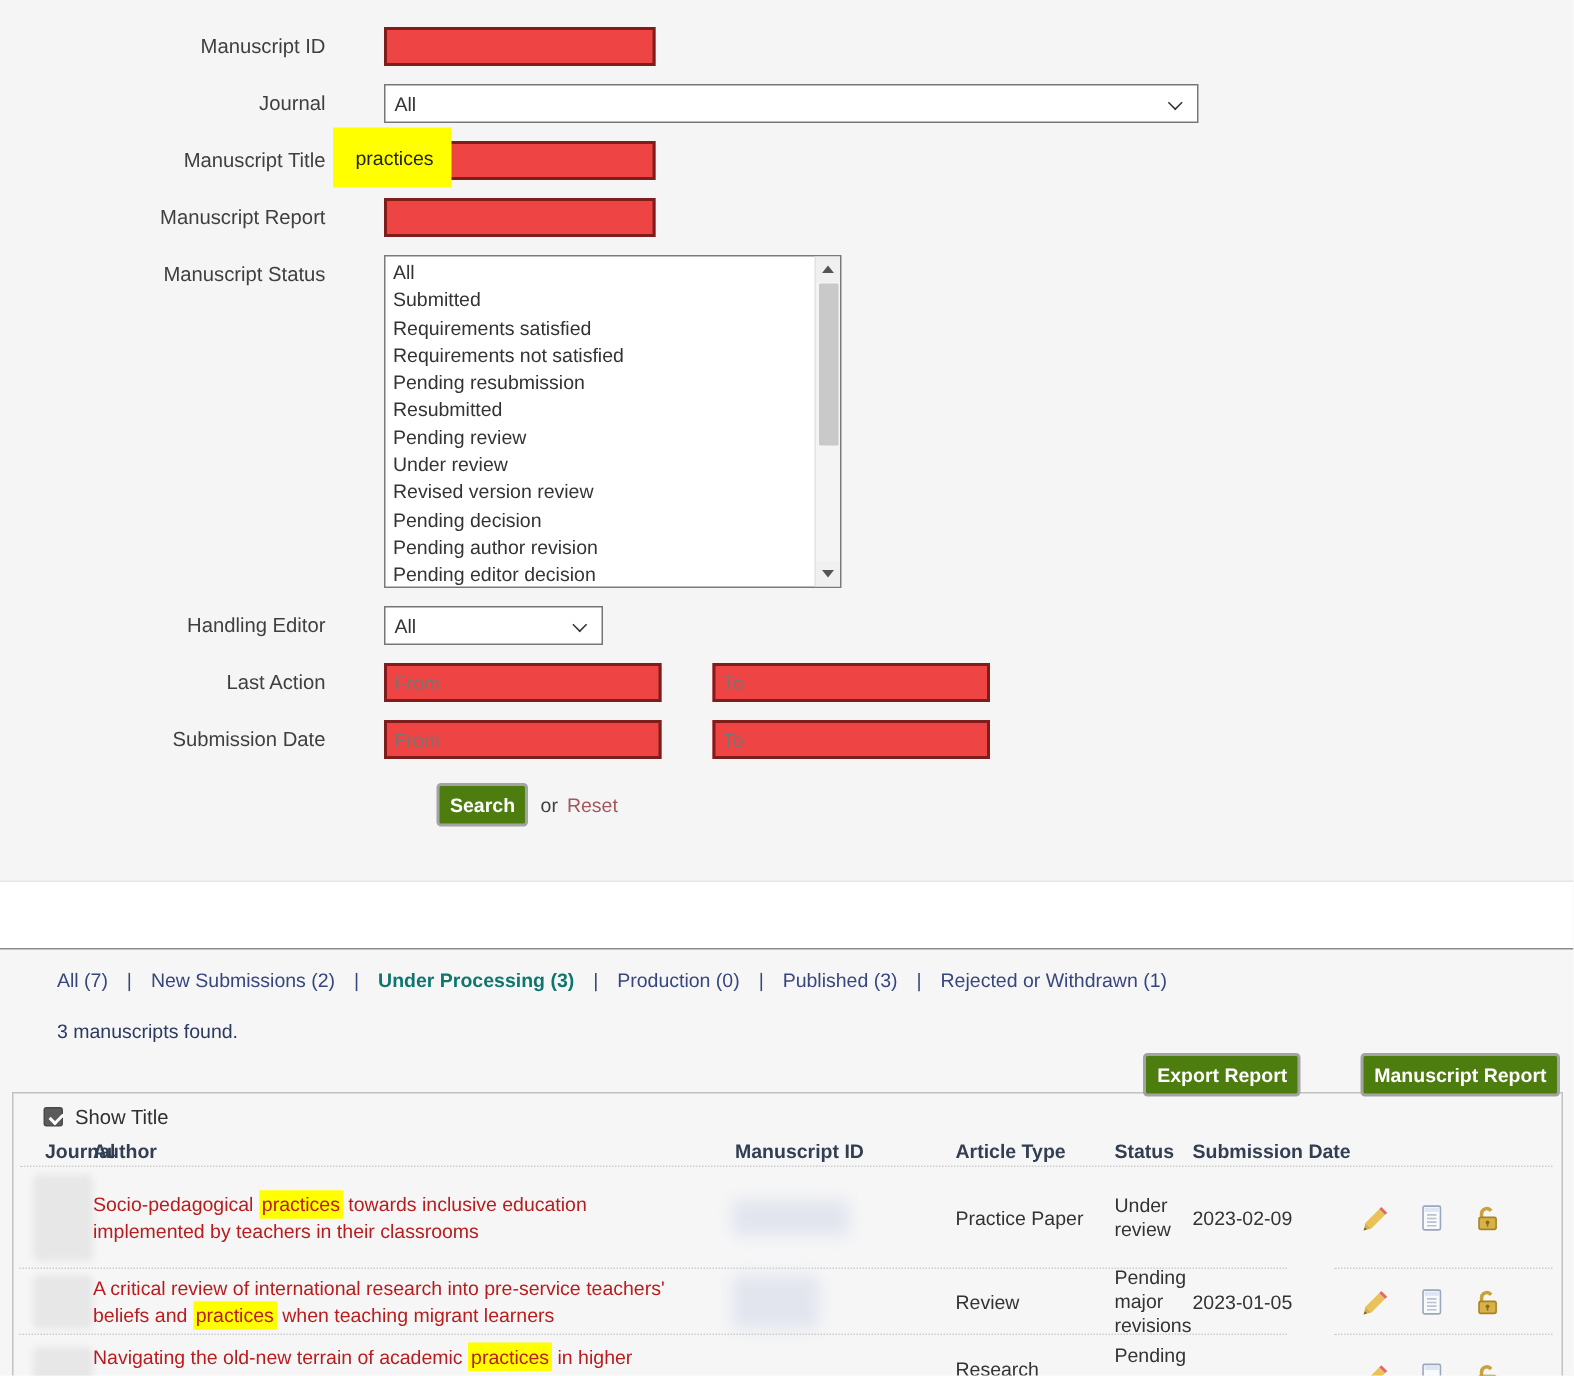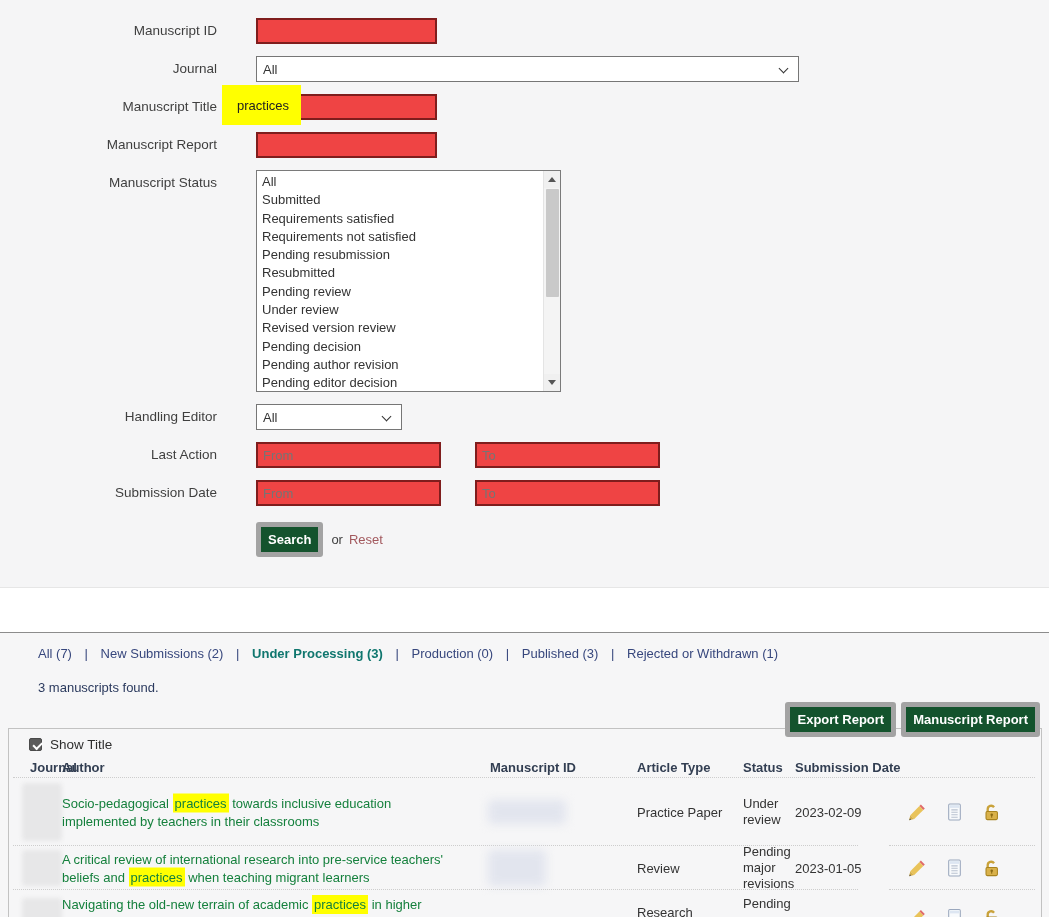--- a/index.html
+++ b/index.html
@@ -56,23 +56,24 @@
   .lb-btn { position:absolute; left:0; width:17px; height:17px; background:#f0f0f0; }
   .lb-btn.up { top:0; } .lb-btn.down { bottom:0; }
   .tri-up, .tri-down { position:absolute; left:4px; width:0; height:0;
     border-left:4.5px solid transparent; border-right:4.5px solid transparent; }
   .tri-up   { top:6px;  border-bottom:5px solid #555; }
   .tri-down { top:6px;  border-top:5px solid #555; }
   .lb-thumb { position:absolute; top:18px; left:2px; width:13px; height:108px;
     background:#c9c9c9; border-radius:1px; }
   
   .btn {
-    display:inline-block; background:#14532d; color:#fff; font-weight:bold;
-    font-size:13px; padding:5px 7px; border:5px solid #a3a3a3; border-radius:3px;
+    display:inline-block; background:#4d7c0f; color:#fff; font-weight:bold;
+    font-size:13px; padding:5px 7px; border:2px solid #a3a3a3; border-radius:3px;
     cursor:pointer;
+    margin-left:35px;
   }
   .or-text { margin:0 6px 0 8px; color:#3f3f3f; }
   .reset-link { color:#a2585d; cursor:pointer; text-decoration:none; }
   
   .results {
     position:absolute; top:632px; left:0; right:0; bottom:0;
     background:#f6f6f7; border-top:1px solid #8c8c8c;
   }
   .tabs { position:absolute; top:13px; left:38px; white-space:nowrap; }
   .tab { color:#37477d; cursor:pointer; }
@@ -96,21 +97,21 @@
   }
   .show-title span { margin-left:8px; color:#2f2f2f; font-size:13.5px; }
   .thead span {
     position:absolute; top:31px; font-weight:bold; color:#323e52; white-space:nowrap;
   }
   .h-journal { left:21px; }  .h-title { left:53px; } .h-msid { left:481px; }
   .h-type { left:628px; }    .h-status { left:734px; } .h-date { left:786px; }
   .sep { position:absolute; border-top:1px dotted #cdcdcd; height:0; }
   .trow { position:absolute; left:0; right:0; }
   .cell { position:absolute; top:50%; transform:translateY(-50%); }
-  .c-title { left:53px; width:462px; white-space:pre-line; line-height:17.5px; color:#15803d; }
+  .c-title { left:53px; width:462px; white-space:pre-line; line-height:17.5px; color:#b91c1c; }
   .c-type  { left:628px; white-space:nowrap; }
   .c-status{ left:734px; width:58px; line-height:16px; }
   .c-date  { left:786px; white-space:nowrap; }
   .hl { background:#ffff00; padding:2px 2px; }
   .blob-journal { position:absolute; left:13px; background:#e7e7e8; filter:blur(2px); border-radius:4px; width:40px; }
   .blob-id { position:absolute; left:479px; background:#e2e5ee; filter:blur(5px); border-radius:4px; }
   .icons { position:absolute; left:899px; width:120px; display:flex; gap:18px; }
   .icon { width:19px; height:19px; cursor:pointer; flex:none; }
 </style>
 </head>

